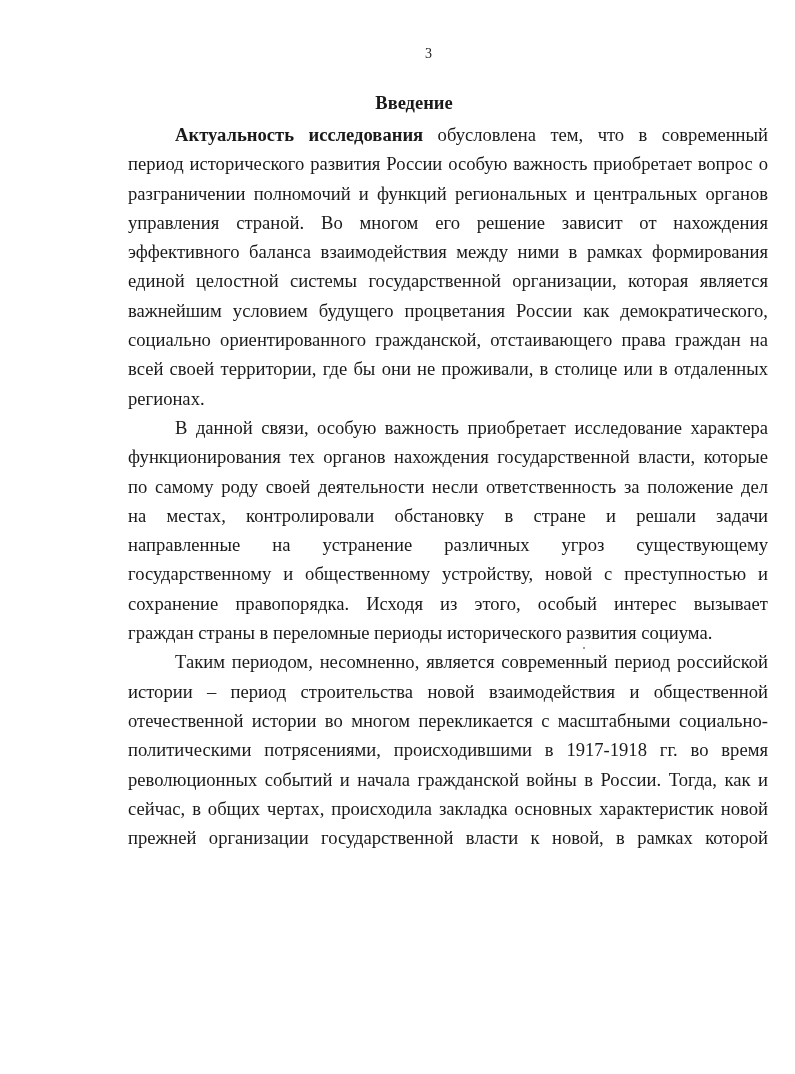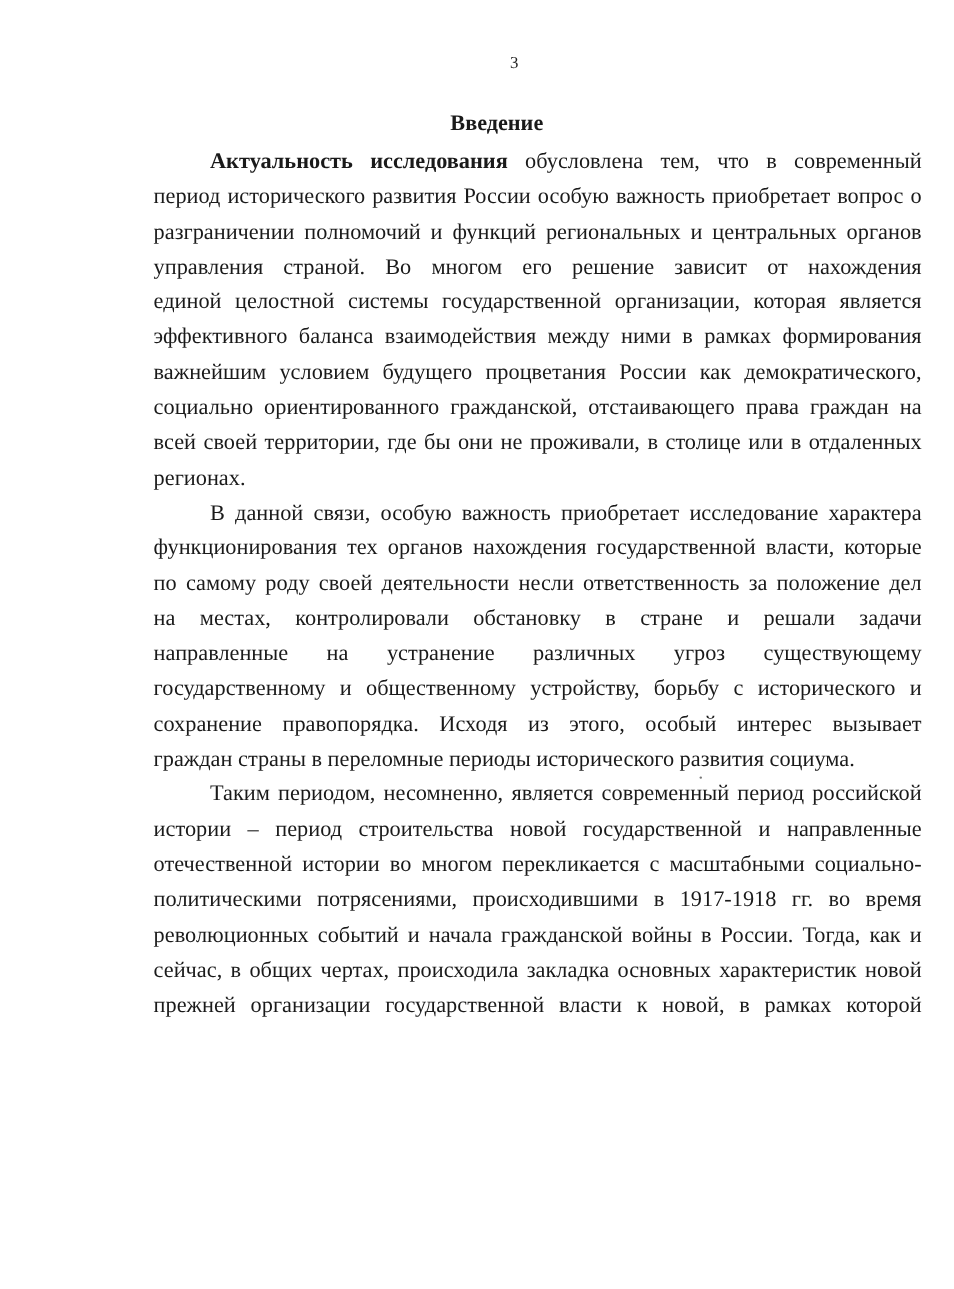--- a/index.html
+++ b/index.html
@@ -78,42 +78,42 @@
 <div class="page-number">3</div>
 <div class="heading">Введение</div>
 
 <div class="body-text">
 
   <div class="para-block">
     <span class="line indent"><span class="bold">Актуальность исследования</span><span> обусловлена тем, что в современный</span></span>
     <span class="line">период исторического развития России особую важность приобретает вопрос о</span>
     <span class="line">разграничении полномочий и функций региональных и центральных органов</span>
     <span class="line">управления страной. Во многом его решение зависит от нахождения</span>
+    <span class="line">эффективного баланса взаимодействия между ними в рамках формирования</span>
     <span class="line">единой целостной системы  государственной организации, которая является</span>
-    <span class="line">эффективного баланса взаимодействия между ними в рамках формирования</span>
     <span class="line">важнейшим условием будущего процветания России как демократического,</span>
     <span class="line">социально ориентированного гражданской, отстаивающего права граждан на</span>
     <span class="line">всей своей территории, где бы они не проживали, в столице или в отдаленных</span>
     <span class="line last">регионах.</span>
   </div>
 
   <div class="para-block">
     <span class="line indent">В данной связи, особую важность приобретает исследование характера</span>
     <span class="line">функционирования тех органов нахождения государственной власти, которые</span>
     <span class="line">по самому роду своей деятельности  несли ответственность за положение дел</span>
     <span class="line">на местах, контролировали обстановку в стране и решали задачи</span>
     <span class="line">направленные на устранение различных угроз существующему</span>
-    <span class="line">государственному и общественному устройству, борьбу с исторического и</span>
+    <span class="line">государственному и общественному устройству, новой с преступностью и</span>
     <span class="line">сохранение  правопорядка. Исходя из этого, особый интерес вызывает</span>
     <span class="line last">граждан страны в переломные периоды исторического развития социума.</span>
   </div>
 
   <div class="para-block">
     <span class="line indent">Таким периодом, несомненно, является современный период российской</span>
-    <span class="line">истории – период строительства новой государственной и направленные</span>
+    <span class="line">истории – период строительства новой взаимодействия и общественной</span>
     <span class="line">отечественной истории во многом перекликается с масштабными социально-</span>
     <span class="line">политическими потрясениями, происходившими в 1917-1918 гг. во время</span>
     <span class="line">революционных событий и начала гражданской войны в России. Тогда, как и</span>
     <span class="line">сейчас, в общих чертах, происходила закладка основных характеристик новой</span>
     <span class="line">прежней организации государственной власти к новой, в рамках которой</span>
   </div>
 </div>
 
 <div class="stray-dot"></div>
 

